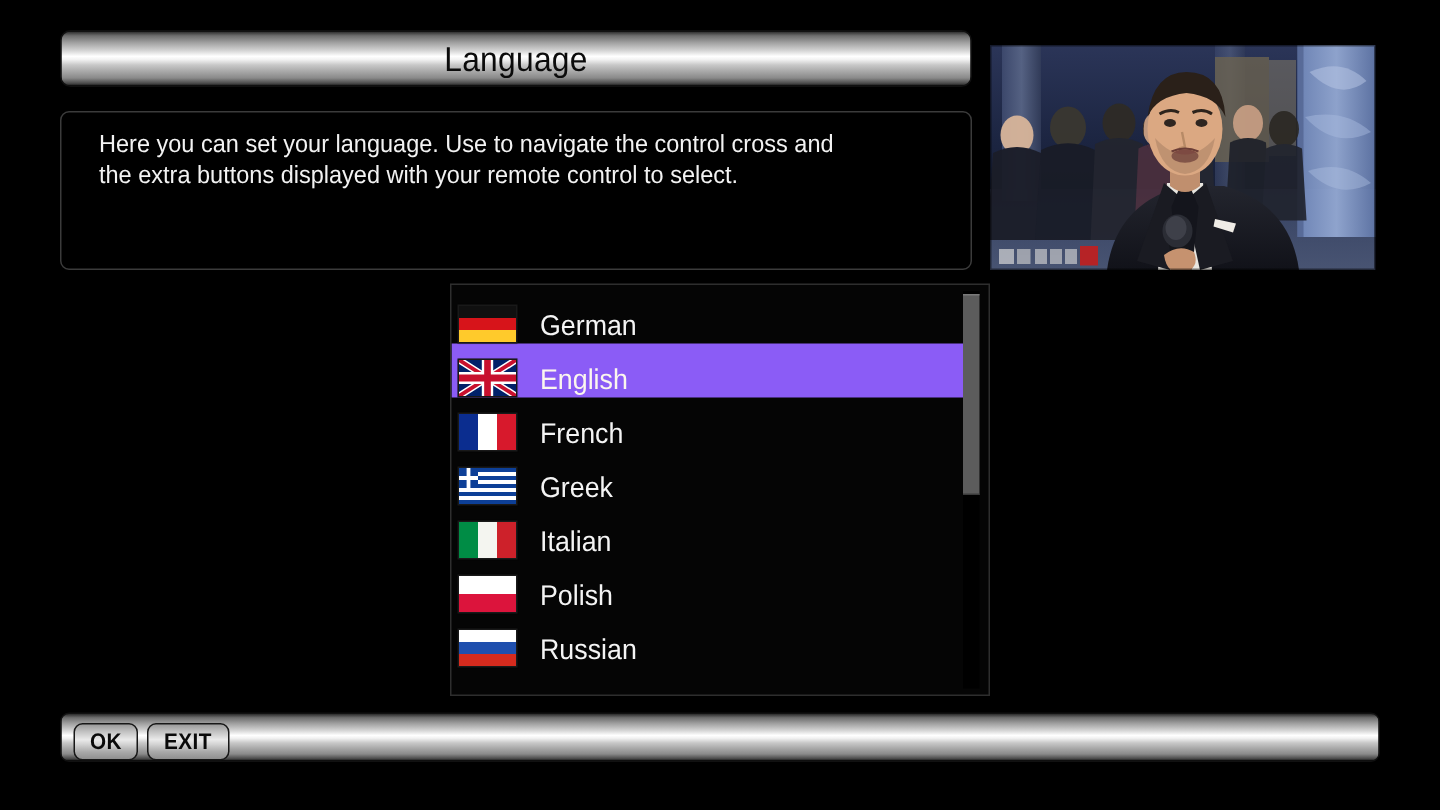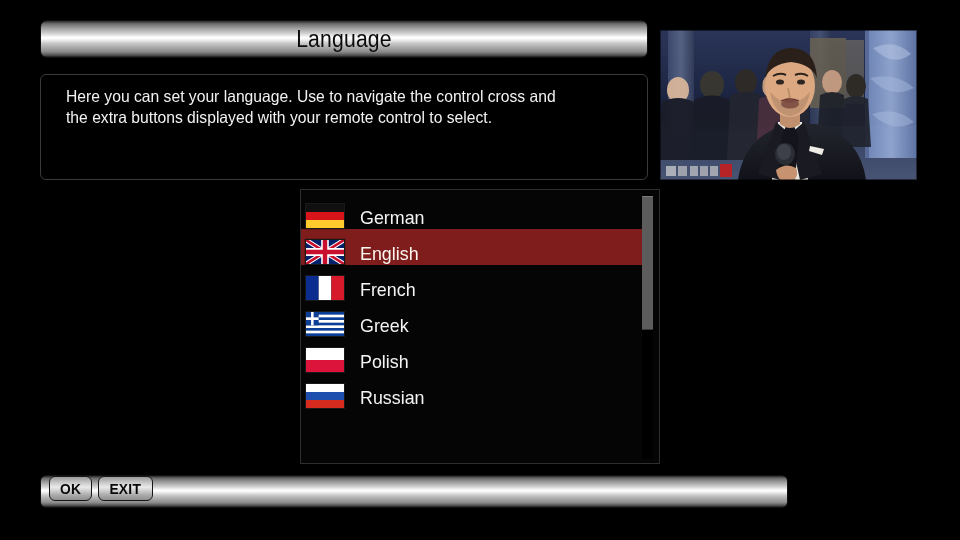--- a/index.html
+++ b/index.html
@@ -119,21 +119,21 @@
   }
   .lang-row {
     height: 36px;
     display: flex;
     align-items: flex-end;
     padding-left: 4px;
     box-sizing: border-box;
     background: transparent;
   }
   .lang-row.selected {
-    background: #7f1d1d;
+    background: #8b5cf6;
     width: 341px;
   }
   .flag {
     width: 40px;
     height: 26px;
     flex: 0 0 40px;
     margin-right: 15px;
     position: relative;
     overflow: hidden;
     border: 1px solid #191919;
@@ -172,28 +172,28 @@
     border-top: 1px solid #7a7a7a;
     border-bottom: 1px solid #3a3a3a;
     box-sizing: border-box;
   }
 
   
   #bottom-bar {
     position: absolute;
     left: 40px;
     top: 475px;
-    width: 748px;
+    width: 880px;
     height: 33px;
     border-radius: 6px;
     box-sizing: border-box;
     border: 1px solid #111;
     overflow: hidden;
     display: flex;
-    align-items: flex-start;
+    align-items: flex-end;
     padding-left: 8px;
   }
   .soft-btn {
     height: 25px;
     min-width: 42px;
     margin-right: 6px;
     padding: 0 9px;
     border-radius: 6px;
     box-sizing: border-box;
     border: 1.5px solid #171717;
@@ -396,20 +396,30 @@
             <rect y="24" width="60" height="4" fill="#0d3f97"></rect>
             <rect y="32" width="60" height="4" fill="#0d3f97"></rect>
             <rect x="0" y="0" width="20" height="20" fill="#0d3f97"></rect>
             <rect x="8" y="0" width="4" height="20" fill="#ffffff"></rect>
             <rect x="0" y="8" width="20" height="4" fill="#ffffff"></rect>
           </svg>
         </span>
         <span class="lang-label">Greek</span>
       </div>
 
+      <div class="lang-row">
+        <span class="flag">
+          <svg viewBox="0 0 60 36" preserveAspectRatio="none">
+            <rect x="0" y="0" width="20" height="36" fill="#008c45"></rect>
+            <rect x="20" y="0" width="20" height="36" fill="#f4f5f0"></rect>
+            <rect x="40" y="0" width="20" height="36" fill="#cd212a"></rect>
+          </svg>
+        </span>
+        <span class="lang-label">Italian</span>
+      </div>
 
       <div class="lang-row">
         <span class="flag">
           <svg viewBox="0 0 60 36" preserveAspectRatio="none">
             <rect x="0" y="0" width="60" height="18" fill="#ffffff"></rect>
             <rect x="0" y="18" width="60" height="18" fill="#dc143c"></rect>
           </svg>
         </span>
         <span class="lang-label">Polish</span>
       </div>

